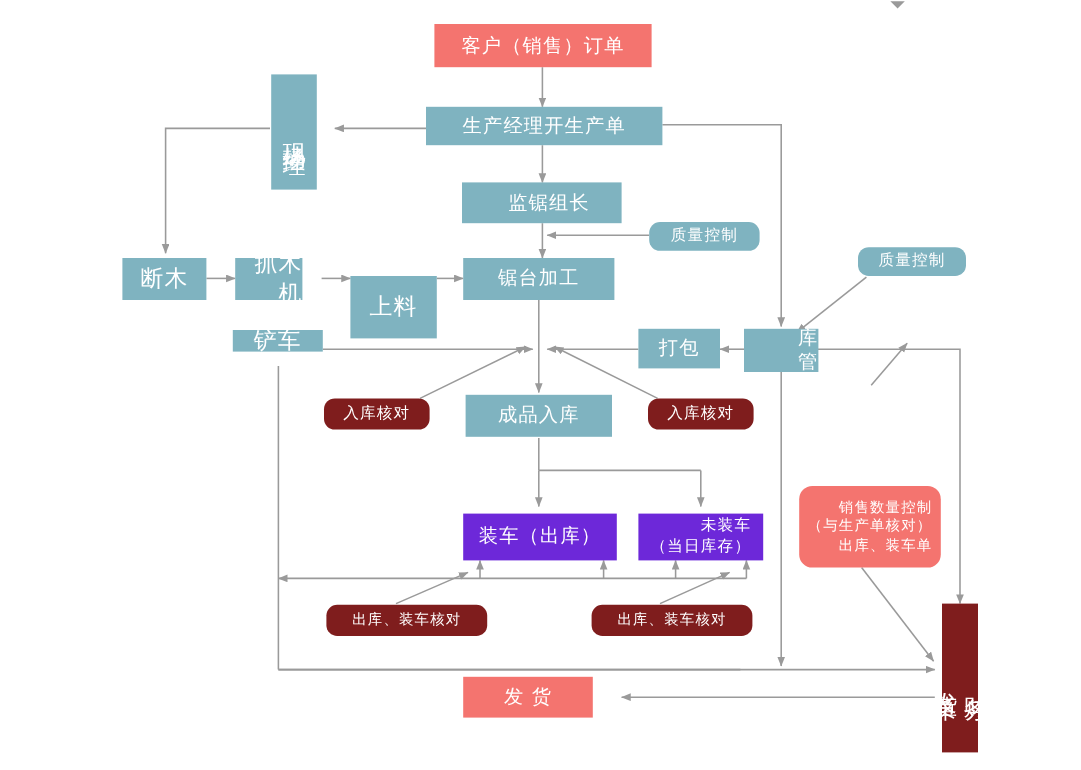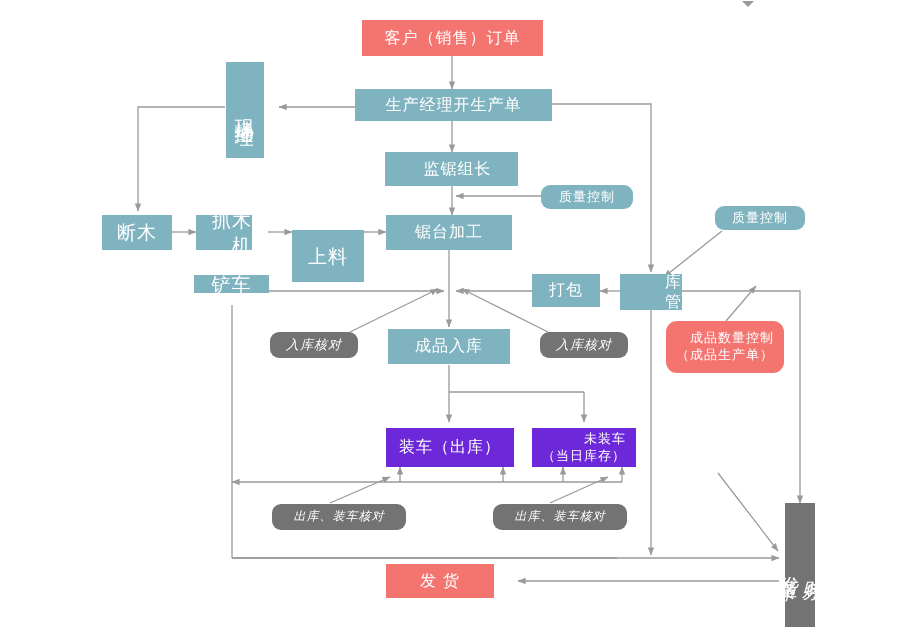--- a/index.html
+++ b/index.html
@@ -28,21 +28,21 @@
     text-align:right;
     color:#ffffff;
     line-height:1.28;
     letter-spacing:1px;
     white-space:pre-line;
     z-index:3;
   }
   .teal{background:#7fb3c0;}
   .red{background:#f4746f;}
   .green{background:#6d28d9;}
-  .blue{background:#737373;font-style:italic;}
+  .blue{background:#7f1d1d;}
   .pill{border-radius:9px;}
   .pill-lg{border-radius:11px;}
   .vertical{
     writing-mode:vertical-rl;
     text-orientation:upright;
     letter-spacing:3px;
   }
   .fs16{font-size:16px;}
   .fs15{font-size:19px;}
   .fs13{font-size:13px;}
@@ -162,23 +162,24 @@
   <div class="node teal fs16" style="left:532px;top:274px;width:68px;height:33px;">打包</div>
 
   <div class="node teal fs16" style="left:620px;top:274px;width:62px;height:36px;padding-left:43px;">库管</div>
 
   <div class="node blue pill fs13" style="left:270px;top:332px;width:88px;height:26px;">入库核对</div>
 
   <div class="node blue pill fs13" style="left:540px;top:332px;width:88px;height:26px;">入库核对</div>
 
   <div class="node teal fs16" style="left:388px;top:329px;width:122px;height:35px;">成品入库</div>
 
-  <div class="node red pill-lg fs13" style="left:666px;top:321px;width:118px;height:52px;">成品数量控制
-（成品生产单）</div>
 
+  <div class="node red pill-lg fs12" style="left:666px;top:405px;width:118px;height:68px;">销售数量控制
+（与生产单核对）
+出库、装车单</div>
 
   <div class="node green fs16" style="left:386px;top:428px;width:128px;height:39px;">装车（出库）</div>
 
   <div class="node green fs13" style="left:532px;top:428px;width:104px;height:39px;">未装车
 （当日库存）</div>
 
   <div class="node blue pill fs12" style="left:272px;top:504px;width:134px;height:26px;">出库、装车核对</div>
 
   <div class="node blue pill fs12" style="left:493px;top:504px;width:134px;height:26px;">出库、装车核对</div>
 

